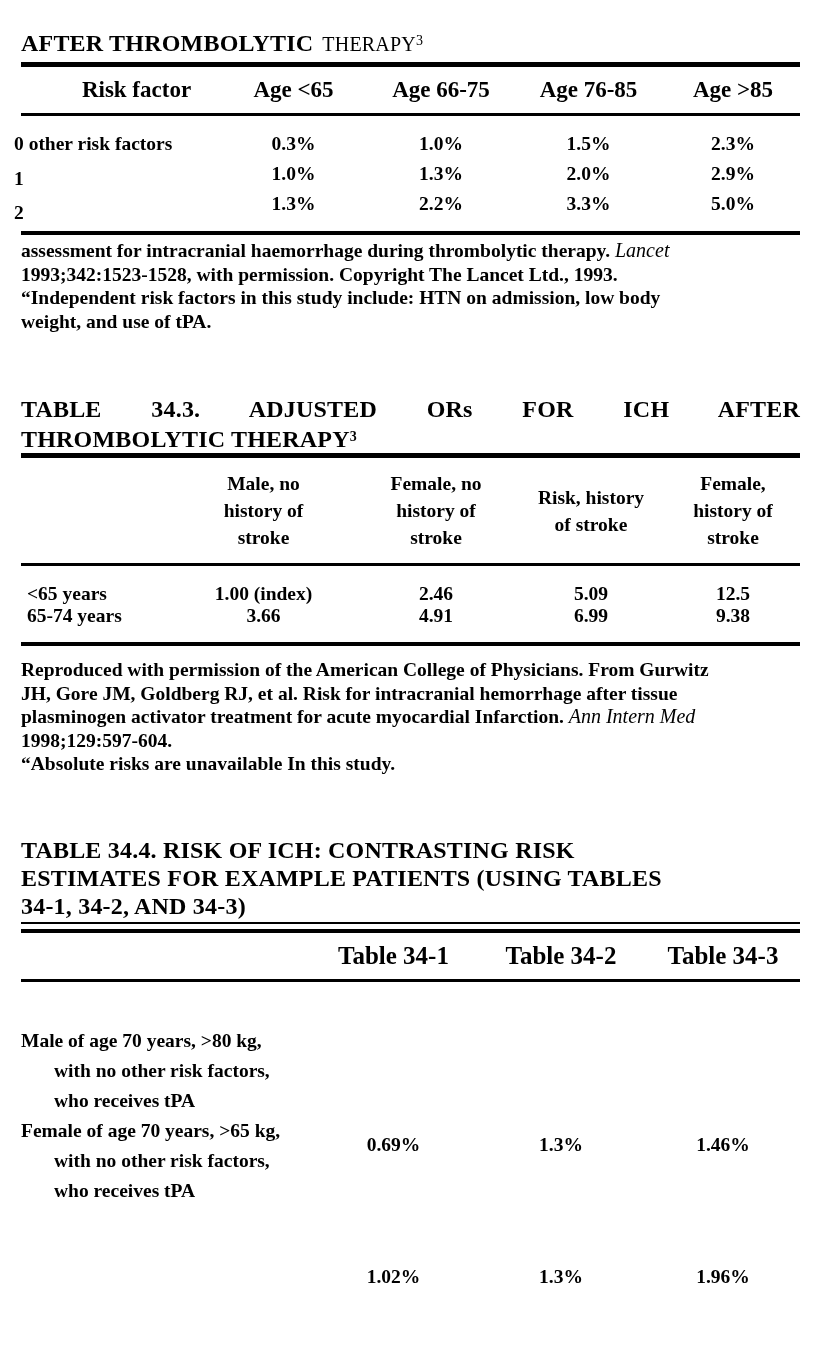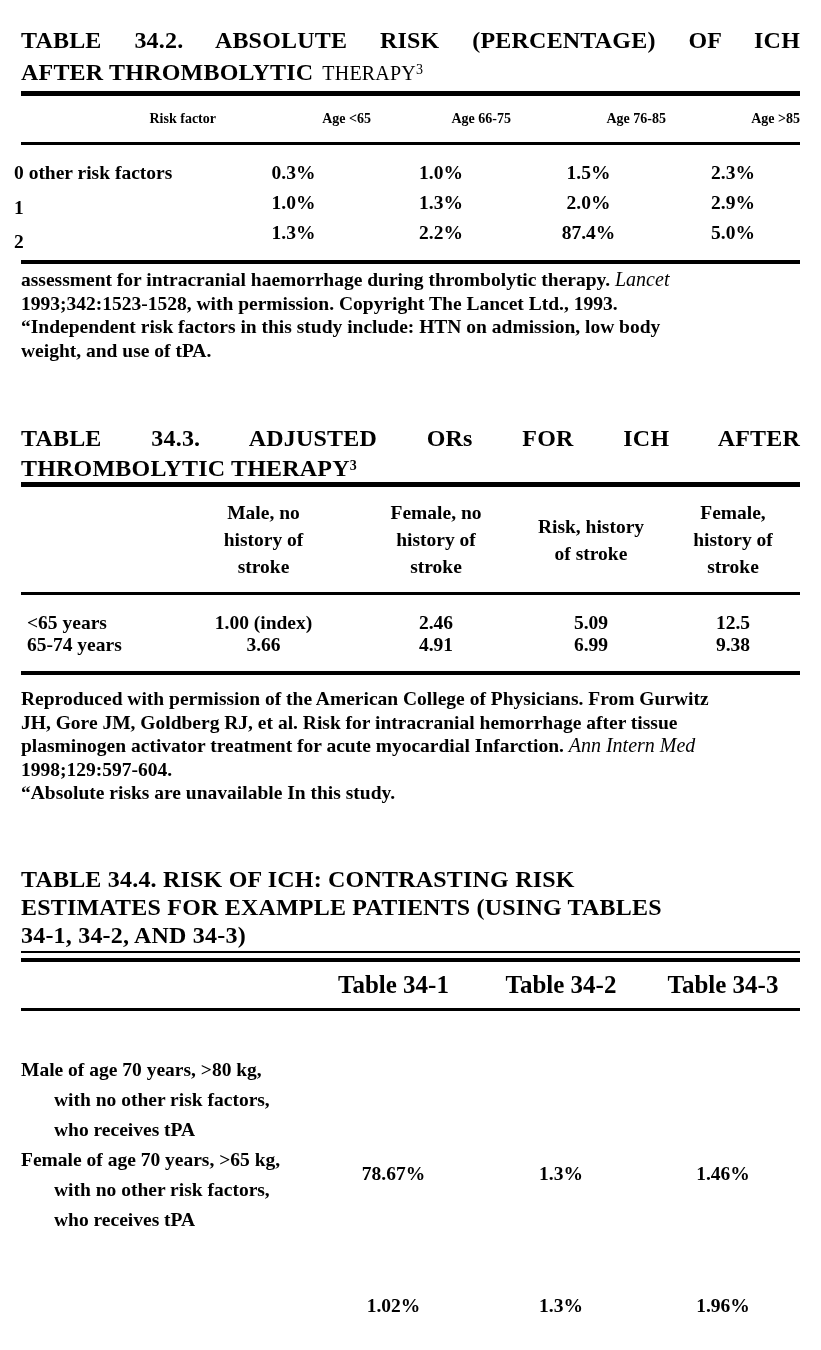--- a/index.html
+++ b/index.html
@@ -21,21 +21,21 @@
   .rule-2{height:2px;}
   
   .tbl-title{font-size:24px;line-height:29px;letter-spacing:0.2px;}
   .title-justify{text-align:justify;text-align-last:justify;}
   .t1-regular{font-weight:400;font-size:20px;margin-left:9px;}
   sup.sup{font-size:14px;font-weight:inherit;vertical-align:6px;}
   sup.sup-reg{font-weight:400;}
   
   .t1-grid{display:grid;grid-template-columns:195px 155px 140px 155px 134px;}
   .t1-header{align-items:center;height:46px;}
-  .t1-header .hc{font-size:14px;text-align:right;}
+  .t1-header .hc{font-size:23px;text-align:center;}
   .t1-header .hc-first{padding-left:36px;}
   .t1-body{padding:13px 0 12px 0;}
   .t1-row{line-height:30px;font-size:19.5px;}
   .t1-row .lbl{text-align:left;margin-left:-7px;}
   .t1-row .val{text-align:center;}
   .shift-1{position:relative;top:5px;}
   .shift-2{position:relative;top:9px;}
   
   .footnote{font-size:19.5px;line-height:23.5px;}
   .fn-1{margin-top:4px;}
@@ -70,21 +70,20 @@
   .t3-vals-1{top:104px;}
   .t3-vals-2{top:236px;}
 </style>
 </head>
 <body>
 
 <div class="page">
 
   <div>
     <div class="tbl-title">
-      <div class="title-justify">TABLE 34.2. ABSOLUTE RISK (PERCENTAGE) OF ICH</div>
       <div><span>AFTER THROMBOLYTIC</span><span class="t1-regular">THERAPY</span><sup class="sup sup-reg">3</sup></div>
     </div>
     <div class="rule rule-5" style="margin-top:3px;"></div>
 
     <div class="t1-grid t1-header">
       <div class="hc hc-first">Risk factor</div>
       <div class="hc">Age &lt;65</div>
       <div class="hc">Age 66-75</div>
       <div class="hc">Age 76-85</div>
       <div class="hc">Age &gt;85</div>
@@ -103,21 +102,21 @@
         <div class="lbl"><span class="shift-1">1</span></div>
         <div class="val">1.0%</div>
         <div class="val">1.3%</div>
         <div class="val">2.0%</div>
         <div class="val">2.9%</div>
       </div>
       <div class="t1-grid t1-row">
         <div class="lbl"><span class="shift-2">2</span></div>
         <div class="val">1.3%</div>
         <div class="val">2.2%</div>
-        <div class="val">87.4%</div>
+        <div class="val">3.3%</div>
         <div class="val">5.0%</div>
       </div>
     </div>
     <div class="rule rule-4"></div>
 
     <div class="footnote fn-1">
       <div><span>assessment for intracranial haemorrhage during thrombolytic therapy. </span><span class="it">Lancet</span></div>
       <div>1993;342:1523-1528, with permission. Copyright The Lancet Ltd., 1993.</div>
       <div>“Independent risk factors in this study include: HTN on admission, low body</div>
       <div>weight, and use of tPA.</div>
@@ -195,21 +194,21 @@
       <div class="t3-labels">
         <div class="t3-line">Male of age 70 years, &gt;80 kg,</div>
         <div class="t3-line t3-indent">with no other risk factors,</div>
         <div class="t3-line t3-indent">who receives tPA</div>
         <div class="t3-line">Female of age 70 years, &gt;65 kg,</div>
         <div class="t3-line t3-indent">with no other risk factors,</div>
         <div class="t3-line t3-indent">who receives tPA</div>
       </div>
       <div class="t3-grid t3-vals t3-vals-1">
         <div></div>
-        <div class="val">78.67%</div>
+        <div class="val">0.69%</div>
         <div class="val">1.3%</div>
         <div class="val">1.46%</div>
       </div>
       <div class="t3-grid t3-vals t3-vals-2">
         <div></div>
         <div class="val">1.02%</div>
         <div class="val">1.3%</div>
         <div class="val">1.96%</div>
       </div>
     </div>

